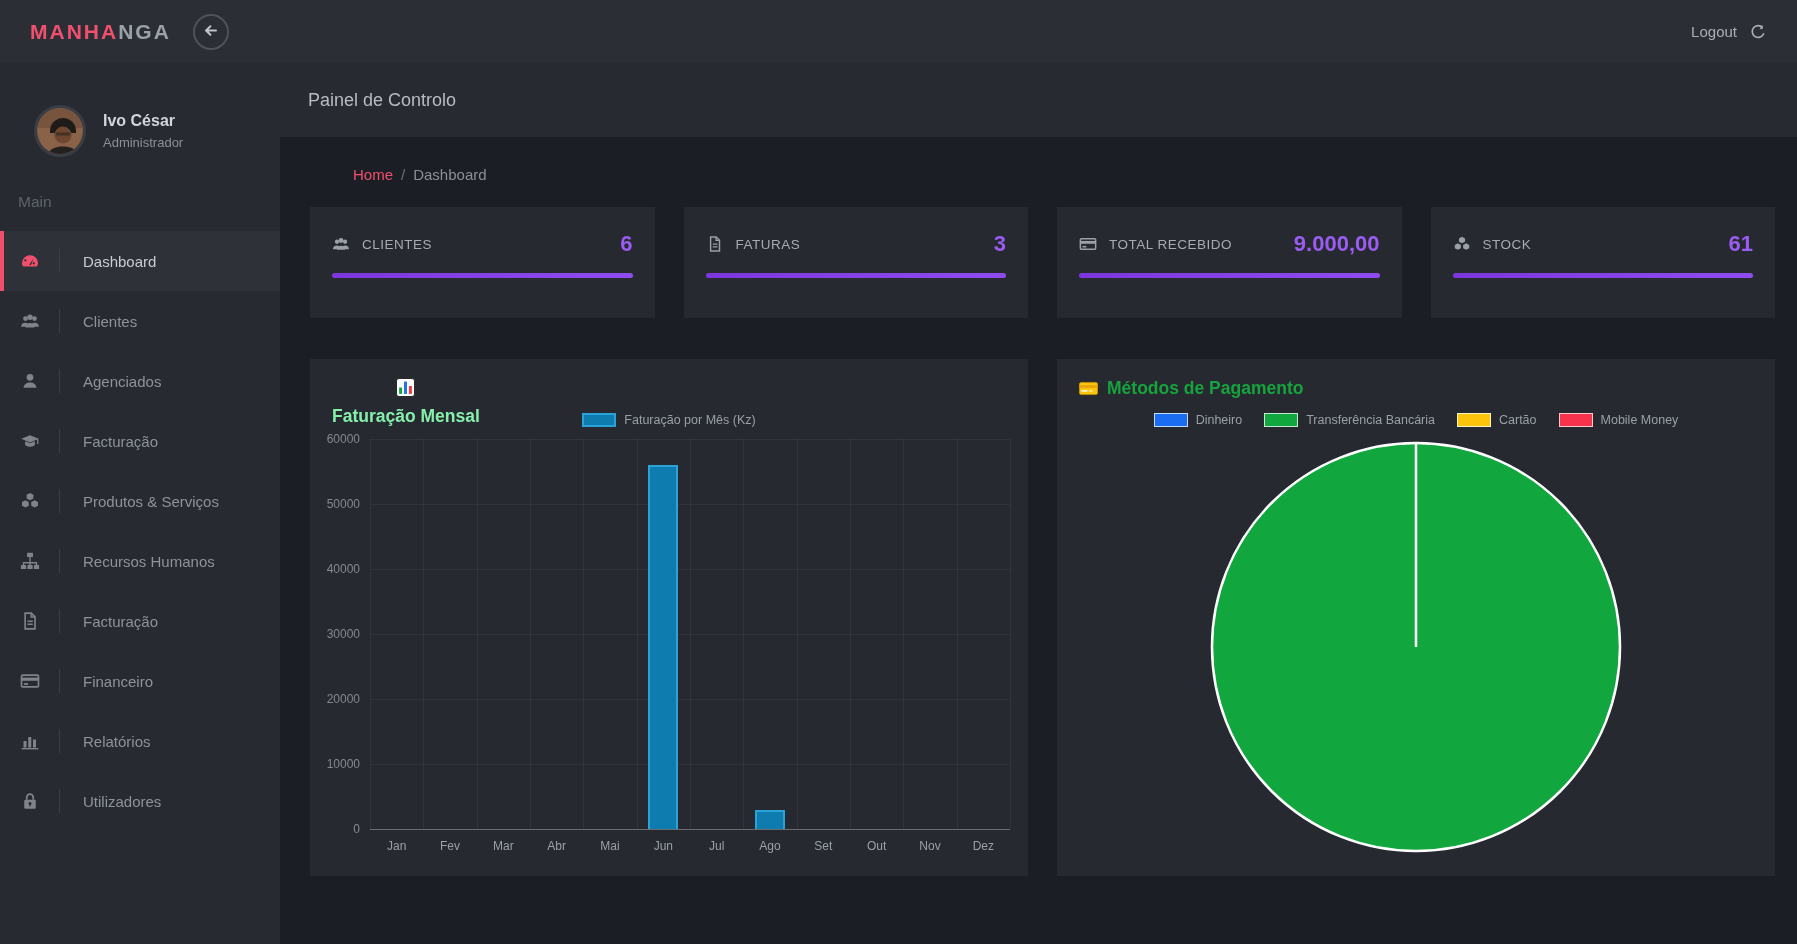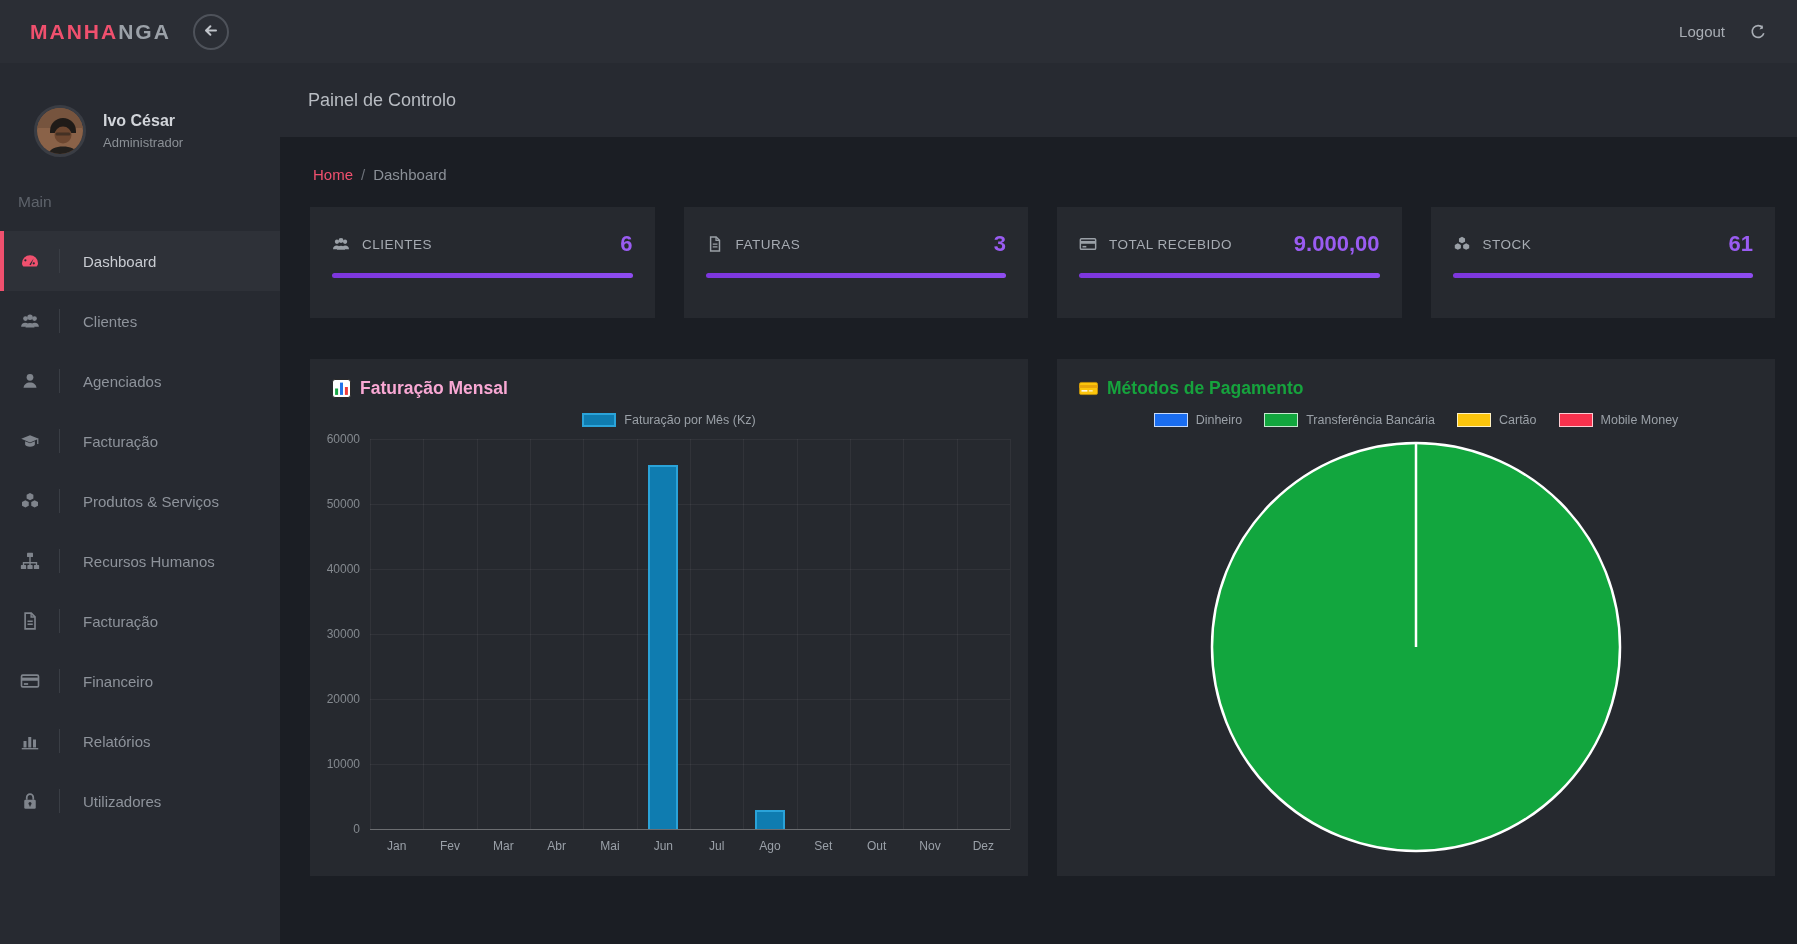--- a/index.html
+++ b/index.html
@@ -9,21 +9,21 @@
     background:#1b1e24; color:#9aa0a7;
     font-family:"Liberation Sans", sans-serif;
   }
   
   .topbar { position:absolute; top:0; left:0; right:0; height:63px; background:#2b2e35;
             display:flex; align-items:center; padding:8px 30px; z-index:5; }
   .brand { font-size:21px; font-weight:bold; letter-spacing:2px; cursor:default; }
   .brand .bp { color:#f0506e; } .brand .bs { color:#9ba1a8; }
   .back-btn { width:36px; height:36px; border-radius:50%; border:2px solid #4e525a; background:transparent;
               color:#c0c4ca; display:flex; align-items:center; justify-content:center; margin-left:22px; cursor:pointer; }
-  .top-right { margin-left:auto; display:flex; align-items:center; gap:25px; color:#a9aeb5; font-size:15px; cursor:pointer; }
+  .top-right { margin-left:auto; display:flex; align-items:center; gap:13px; color:#a9aeb5; font-size:15px; cursor:pointer; }
   .top-right svg { display:block; }
   
   .sidebar { position:absolute; top:63px; left:0; width:280px; bottom:0; background:#272a31; }
   .user { display:flex; align-items:center; gap:17px; padding:42px 0 0 34px; }
   .avatar { width:52px; height:52px; border-radius:50%; overflow:hidden; border:3px solid #3a3d44; flex:none; }
   .avatar svg { display:block; }
   .user-name { font-size:16px; font-weight:bold; color:#d2d5da; margin-bottom:5px; }
   .user-role { font-size:13px; color:#8b9096; }
   .section-label { padding:36px 0 0 18px; font-size:15.5px; color:#5e636b; }
   .nav { margin-top:20px; }
@@ -35,39 +35,39 @@
   .nav-item.active { background:#2e3138; color:#c9ccd2; }
   .nav-item.active::before { content:""; position:absolute; left:0; top:0; bottom:0; width:4px; background:#f0506e; }
   .nav-item.active .ico { color:#f0506e; }
   
   .main { position:absolute; left:280px; top:63px; right:0; bottom:0; }
   .page-header { height:74px; background:#272a31; display:flex; align-items:center;
                  padding-left:28px; font-size:18px; color:#b8bcc2; }
   .content { position:absolute; top:74px; left:0; right:0; bottom:0; background:#1b1e24;
              padding:24px 22px 0 30px; }
   .breadcrumb { font-size:15px; margin:5px 3px 24px; }
-  .crumb-home { color:#f0506e; cursor:pointer; }
+  .crumb-home { color:#f0506e; cursor:pointer;margin-left:40px; }
   .crumb-sep { color:#6d727a; margin:0 8px; }
   .crumb-cur { color:#8b9097; }
   
   .stats { display:grid; grid-template-columns:repeat(4,1fr); gap:29px; margin-bottom:41px; }
   .card { background:#26292f; height:111px; padding:24px 22px 0; }
   .card-top { display:flex; align-items:center; }
   .card-ico { width:18px; height:18px; color:#9aa0a7; margin-right:12px; flex:none; }
   .card-ico svg { display:block; width:100%; height:100%; }
   .card-label { font-size:13.5px; letter-spacing:.5px; color:#a6abb2; }
   .card-value { margin-left:auto; font-size:22px; font-weight:bold; color:#9a5cf2; }
   .card-bar { height:5px; border-radius:3px; background:linear-gradient(90deg,#7d36dd,#8e4cf0); margin-top:16px; }
   
   .charts { display:grid; grid-template-columns:1fr 1fr; gap:29px; }
   .panel { background:#26292f; height:517px; position:relative; }
   .panel-title { position:absolute; top:19px; left:22px; display:flex; align-items:center; gap:9px;
                  font-size:17.5px; font-weight:bold; }
   .panel-title .emoji { width:19px; height:19px; flex:none; } .panel-title .emoji svg{display:block;}
-  .panel-title.pink { color:#f9a8d4; } .panel-title.green { color:#16a33d; }
+  .panel-title.pink { color:#86efac;flex-direction:column; } .panel-title.green { color:#16a33d; }
   .legend { position:absolute; top:54px; left:0; right:0; display:flex; justify-content:center;
             align-items:center; gap:22px; font-size:12.5px; color:#9aa0a7; }
   .legend .li { display:flex; align-items:center; gap:8px; cursor:pointer; }
   .legend .box { width:34px; height:14px; }
   
   .bar-plot { position:absolute; left:60px; top:80px; width:640px; height:390px; }
   .hline { position:absolute; left:0; right:0; height:1px; background:rgba(255,255,255,.05); }
   .hline.base { background:rgba(255,255,255,.32); }
   .vline { position:absolute; top:0; bottom:0; width:1px; background:rgba(255,255,255,.05); }
   .ylab { position:absolute; right:calc(100% + 10px); transform:translateY(-50%);

